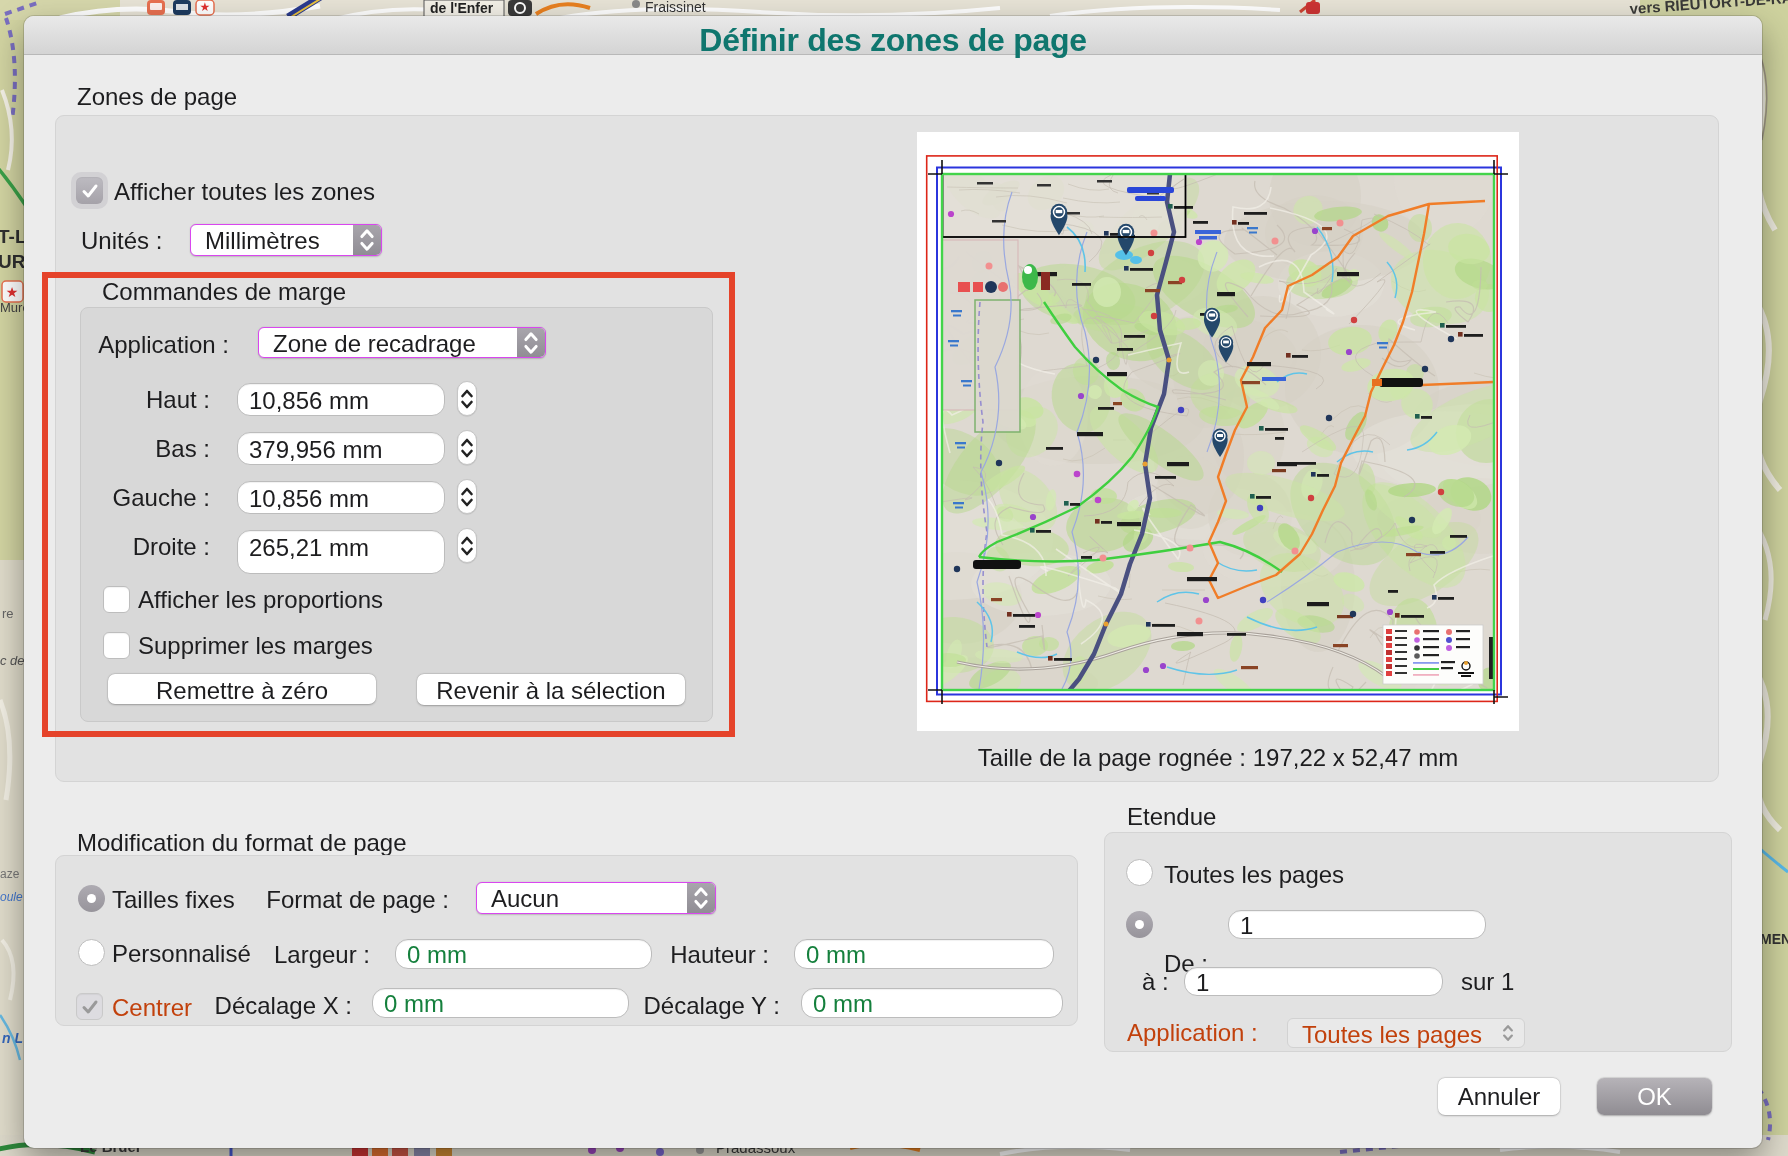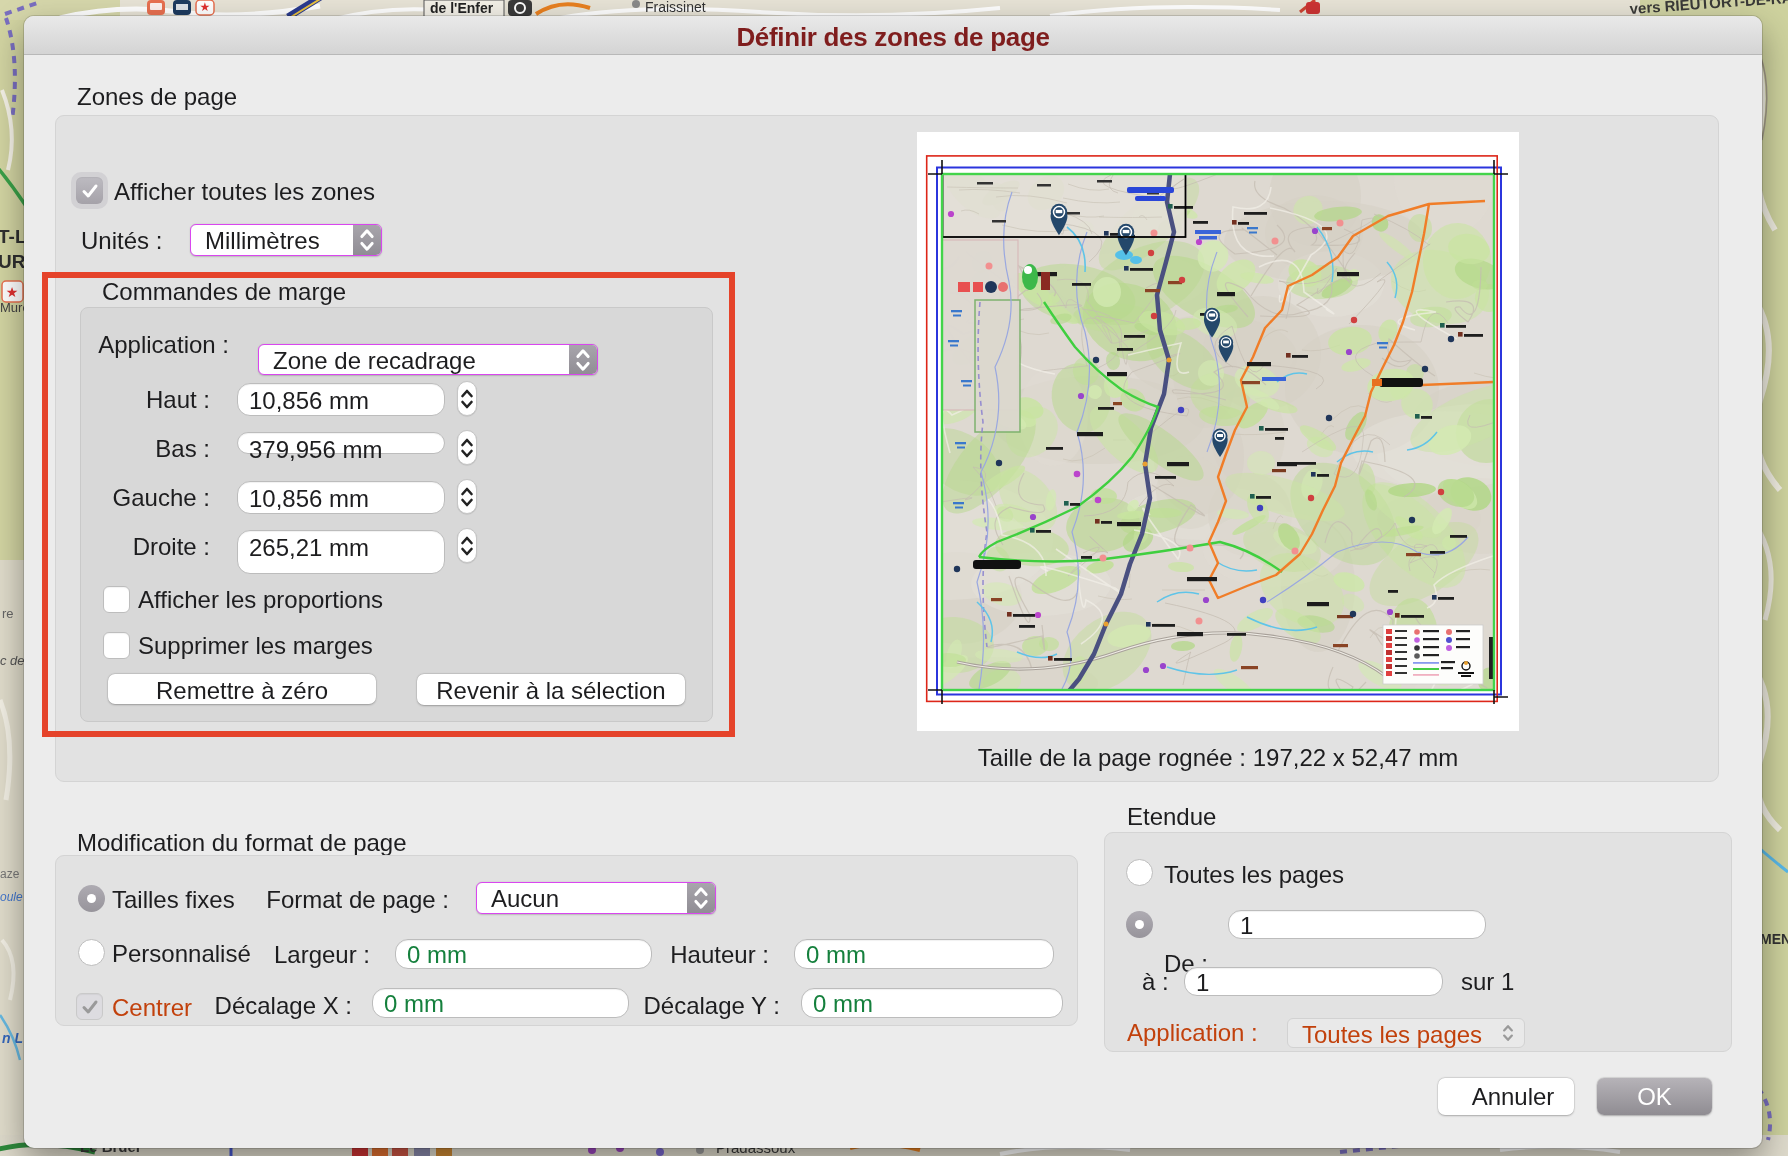--- a/index.html
+++ b/index.html
@@ -110,21 +110,21 @@
     <circle cx="620" cy="1148" r="4" fill="#9944bb"></circle>
     <circle cx="660" cy="1152" r="4" fill="#7766cc"></circle>
     <path d="M231 1140 L231 1156" stroke="#4455cc" stroke-width="3"></path>
     <path d="M850 1148 Q880 1140 920 1150" stroke="#e88020" stroke-width="4" fill="none"></path>
     <path d="M1000 1154 Q1060 1142 1130 1150" stroke="#fff" stroke-width="4" fill="none"></path>
     <path d="M1340 1152 L1420 1144" stroke="#7a6fc0" stroke-width="4" stroke-dasharray="7 6" fill="none"></path>
     <path d="M1500 1150 Q1560 1142 1620 1152" stroke="#fff" stroke-width="4" fill="none"></path>
   </svg>
 <div id="dialog"></div>
 <div id="titlebar" style="position:absolute;left:24px;top:16px;width:1738px;"></div>
-<div id="title" style="position:absolute;left:24px;top:22px;width:1738px;text-align:center;font-size:26px;font-weight:bold;color:#7f1d1d;letter-spacing:-0.3px;">Définir des zones de page</div>
+<div id="title" style="position:absolute;left:24px;top:22px;width:1738px;text-align:center;font-size:32px;font-weight:bold;color:#0f766e;letter-spacing:-0.3px;">Définir des zones de page</div>
 <div class="lbl" style="left:77px;top:83px;">Zones de page</div>
 <div class="panel" style="left:55px;top:115px;width:1664px;height:667px;"></div>
 <div style="position:absolute;left:71px;top:172px;width:37px;height:37px;border-radius:10px;background:#d2d1d4;"></div>
 <div class="cb on" style="left:76px;top:177px;">
     <svg width="20" height="20" viewBox="0 0 20 20" style="position:absolute;left:50%;top:50%;transform:translate(-50%,-50%)">
       <path d="M4 10.5 L8.2 15 L16 5" stroke="#fff" stroke-width="3" fill="none" stroke-linecap="round" stroke-linejoin="round"></path>
     </svg>
   </div>
 <div class="lbl" style="left:114px;top:178px;">Afficher toutes les zones</div>
 <div class="lbl" style="left:81px;top:227px;">Unités :</div>
@@ -134,41 +134,41 @@
       <svg width="16" height="26" viewBox="0 0 14 22" style="position:absolute;left:50%;top:50%;transform:translate(-50%,-50%)">
         <path d="M2.5 8 L7 3 L11.5 8" stroke="#fff" stroke-width="2.6" fill="none" stroke-linecap="round" stroke-linejoin="round"></path>
         <path d="M2.5 14 L7 19 L11.5 14" stroke="#fff" stroke-width="2.6" fill="none" stroke-linecap="round" stroke-linejoin="round"></path>
       </svg>
     </div>
   </div>
 <div class="redbox" style="left:42px;top:272px;width:693px;height:465px;"></div>
 <div class="lbl" style="left:102px;top:278px;">Commandes de marge</div>
 <div class="innerbox" style="left:80px;top:307px;width:633px;height:415px;"></div>
 <div class="rlbl" style="left:29px;top:331px;width:200px;">Application :</div>
-<div class="popup" style="left:258px;top:344px;width:340px;height:31px;">
+<div class="popup" style="left:258px;top:327px;width:288px;height:31px;">
     <span class="txt">Zone de recadrage</span>
     <div class="cap">
       <svg width="16" height="26" viewBox="0 0 14 22" style="position:absolute;left:50%;top:50%;transform:translate(-50%,-50%)">
         <path d="M2.5 8 L7 3 L11.5 8" stroke="#fff" stroke-width="2.6" fill="none" stroke-linecap="round" stroke-linejoin="round"></path>
         <path d="M2.5 14 L7 19 L11.5 14" stroke="#fff" stroke-width="2.6" fill="none" stroke-linecap="round" stroke-linejoin="round"></path>
       </svg>
     </div>
   </div>
 <div class="rlbl" style="left:10px;top:386px;width:200px;">Haut :</div>
 <div class="field" style="left:237px;top:383px;width:208px;height:33px;">
     <span>10,856 mm</span>
   </div>
 <div class="stepper" style="left:457px;top:381px;">
     <svg width="14" height="24" viewBox="0 0 14 22" style="position:absolute;left:50%;top:50%;transform:translate(-50%,-50%)">
       <path d="M2.5 8 L7 3 L11.5 8" stroke="#222" stroke-width="2.6" fill="none" stroke-linecap="round" stroke-linejoin="round"></path>
       <path d="M2.5 14 L7 19 L11.5 14" stroke="#222" stroke-width="2.6" fill="none" stroke-linecap="round" stroke-linejoin="round"></path>
     </svg>
   </div>
 <div class="rlbl" style="left:10px;top:435px;width:200px;">Bas :</div>
-<div class="field" style="left:237px;top:432px;width:208px;height:22px;">
+<div class="field" style="left:237px;top:432px;width:208px;height:33px;">
     <span>379,956 mm</span>
   </div>
 <div class="stepper" style="left:457px;top:430px;">
     <svg width="14" height="24" viewBox="0 0 14 22" style="position:absolute;left:50%;top:50%;transform:translate(-50%,-50%)">
       <path d="M2.5 8 L7 3 L11.5 8" stroke="#222" stroke-width="2.6" fill="none" stroke-linecap="round" stroke-linejoin="round"></path>
       <path d="M2.5 14 L7 19 L11.5 14" stroke="#222" stroke-width="2.6" fill="none" stroke-linecap="round" stroke-linejoin="round"></path>
     </svg>
   </div>
 <div class="rlbl" style="left:10px;top:484px;width:200px;">Gauche :</div>
 <div class="field" style="left:237px;top:481px;width:208px;height:33px;">
@@ -811,17 +811,17 @@
 <div class="lbl glbl" style="left:1127px;top:1019px;">Application :</div>
 <div class="popup" style="left:1287px;top:1018px;width:238px;height:30px;background:#e9e9e9;border-color:#d2d2d2;box-shadow:none;">
     <span class="txt glbl">Toutes les pages</span>
     <div style="position:absolute;right:8px;top:0;bottom:0;width:16px;">
       <svg width="12" height="20" viewBox="0 0 14 22" style="position:absolute;left:50%;top:50%;transform:translate(-50%,-50%)">
         <path d="M2.5 8 L7 3 L11.5 8" stroke="#9a9a9a" stroke-width="2.6" fill="none" stroke-linecap="round" stroke-linejoin="round"></path>
         <path d="M2.5 14 L7 19 L11.5 14" stroke="#9a9a9a" stroke-width="2.6" fill="none" stroke-linecap="round" stroke-linejoin="round"></path>
       </svg>
     </div>
   </div>
-<div class="btn" style="left:1438px;top:1078px;width:122px;height:37px;padding-left:14px;">
+<div class="btn" style="left:1438px;top:1078px;width:122px;height:37px;">
     <span style="margin-top:5px;">Annuler</span>
   </div>
 <div class="btn" style="left:1597px;top:1078px;width:115px;height:37px;background:linear-gradient(#b6b3b8,#8f8c92);color:#fff;">
     <span style="margin-top:5px;">OK</span>
   </div>
 </body></html>

